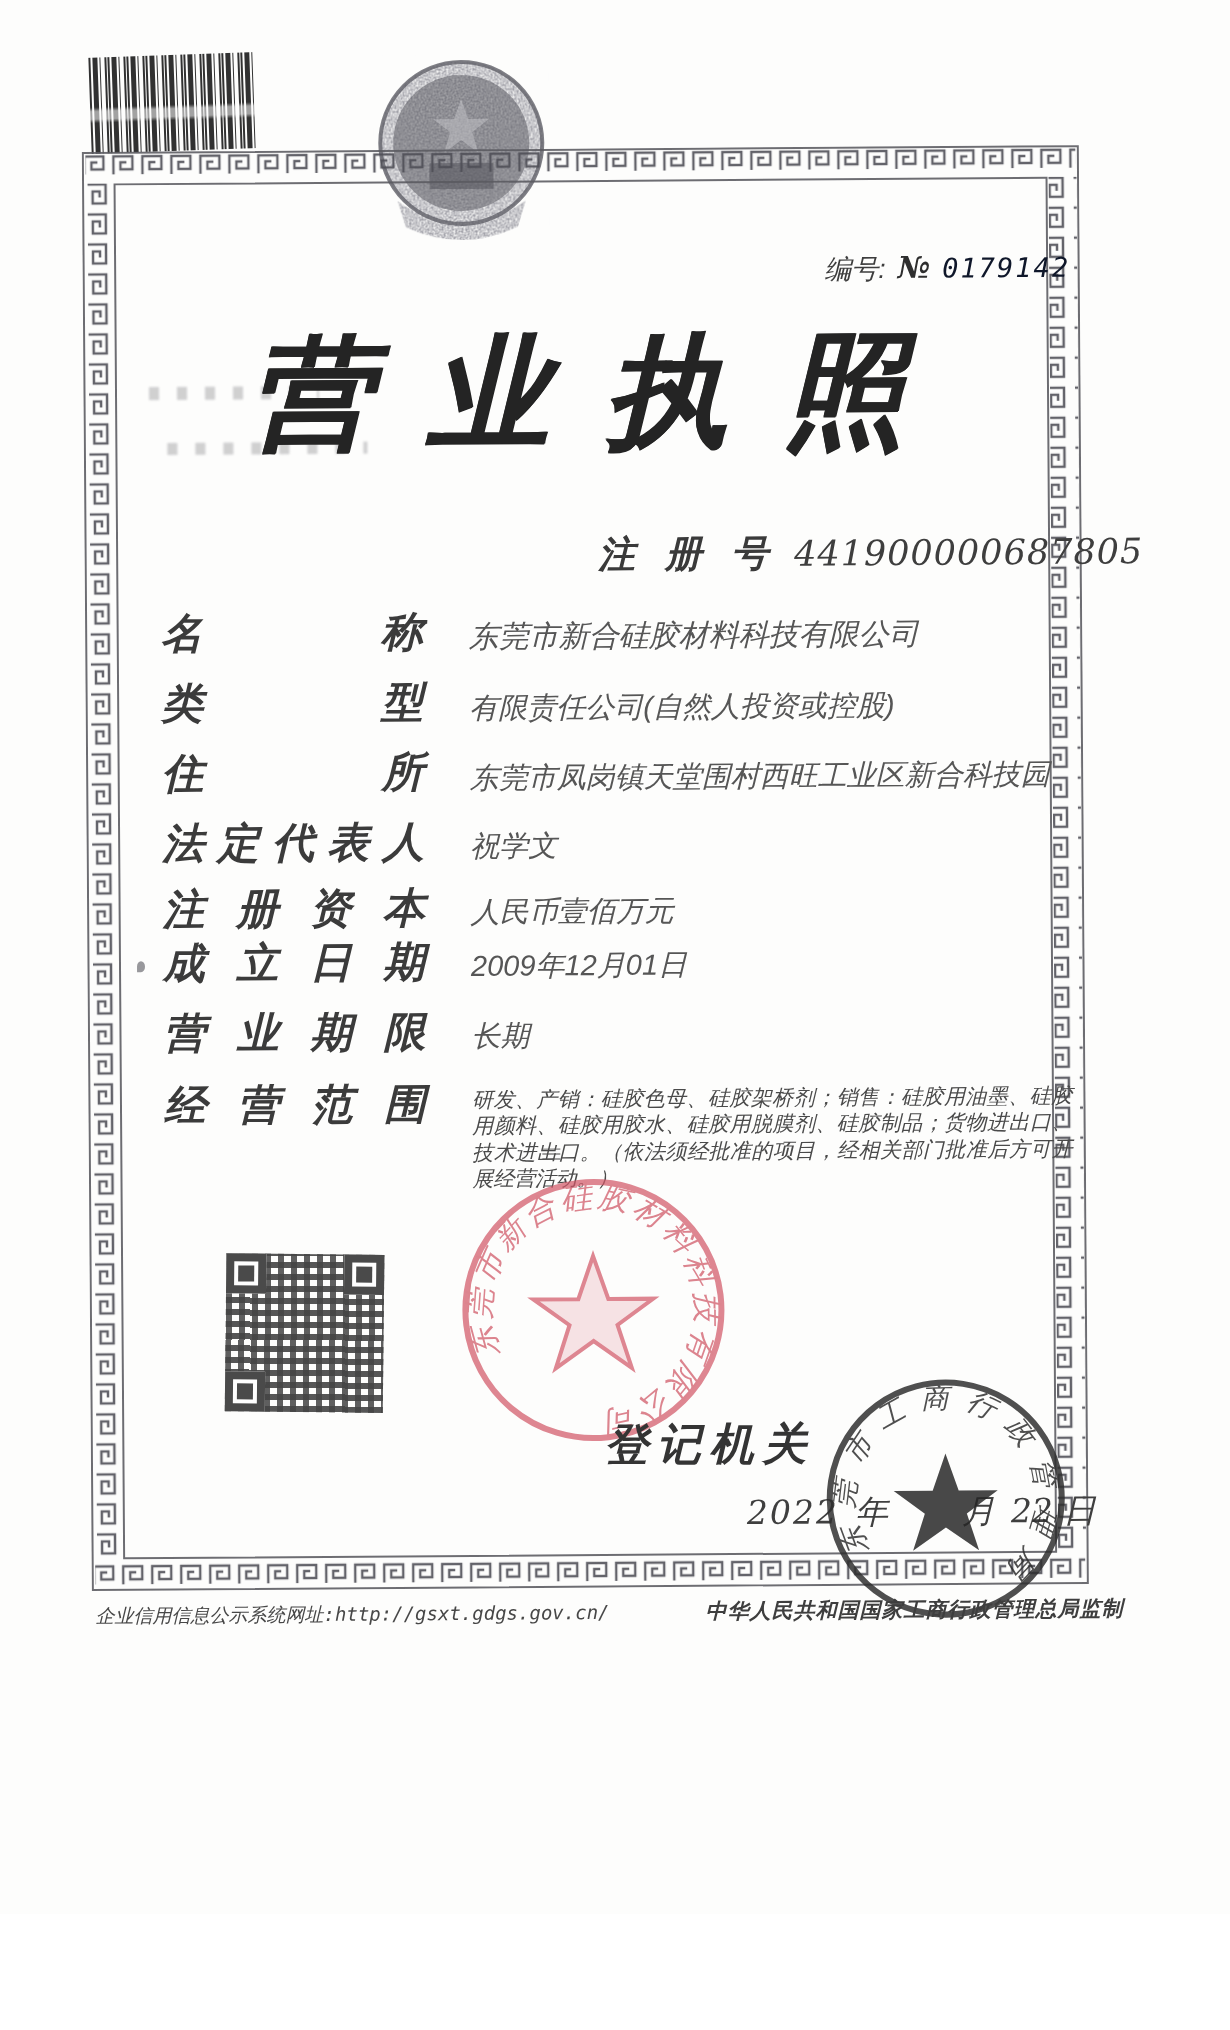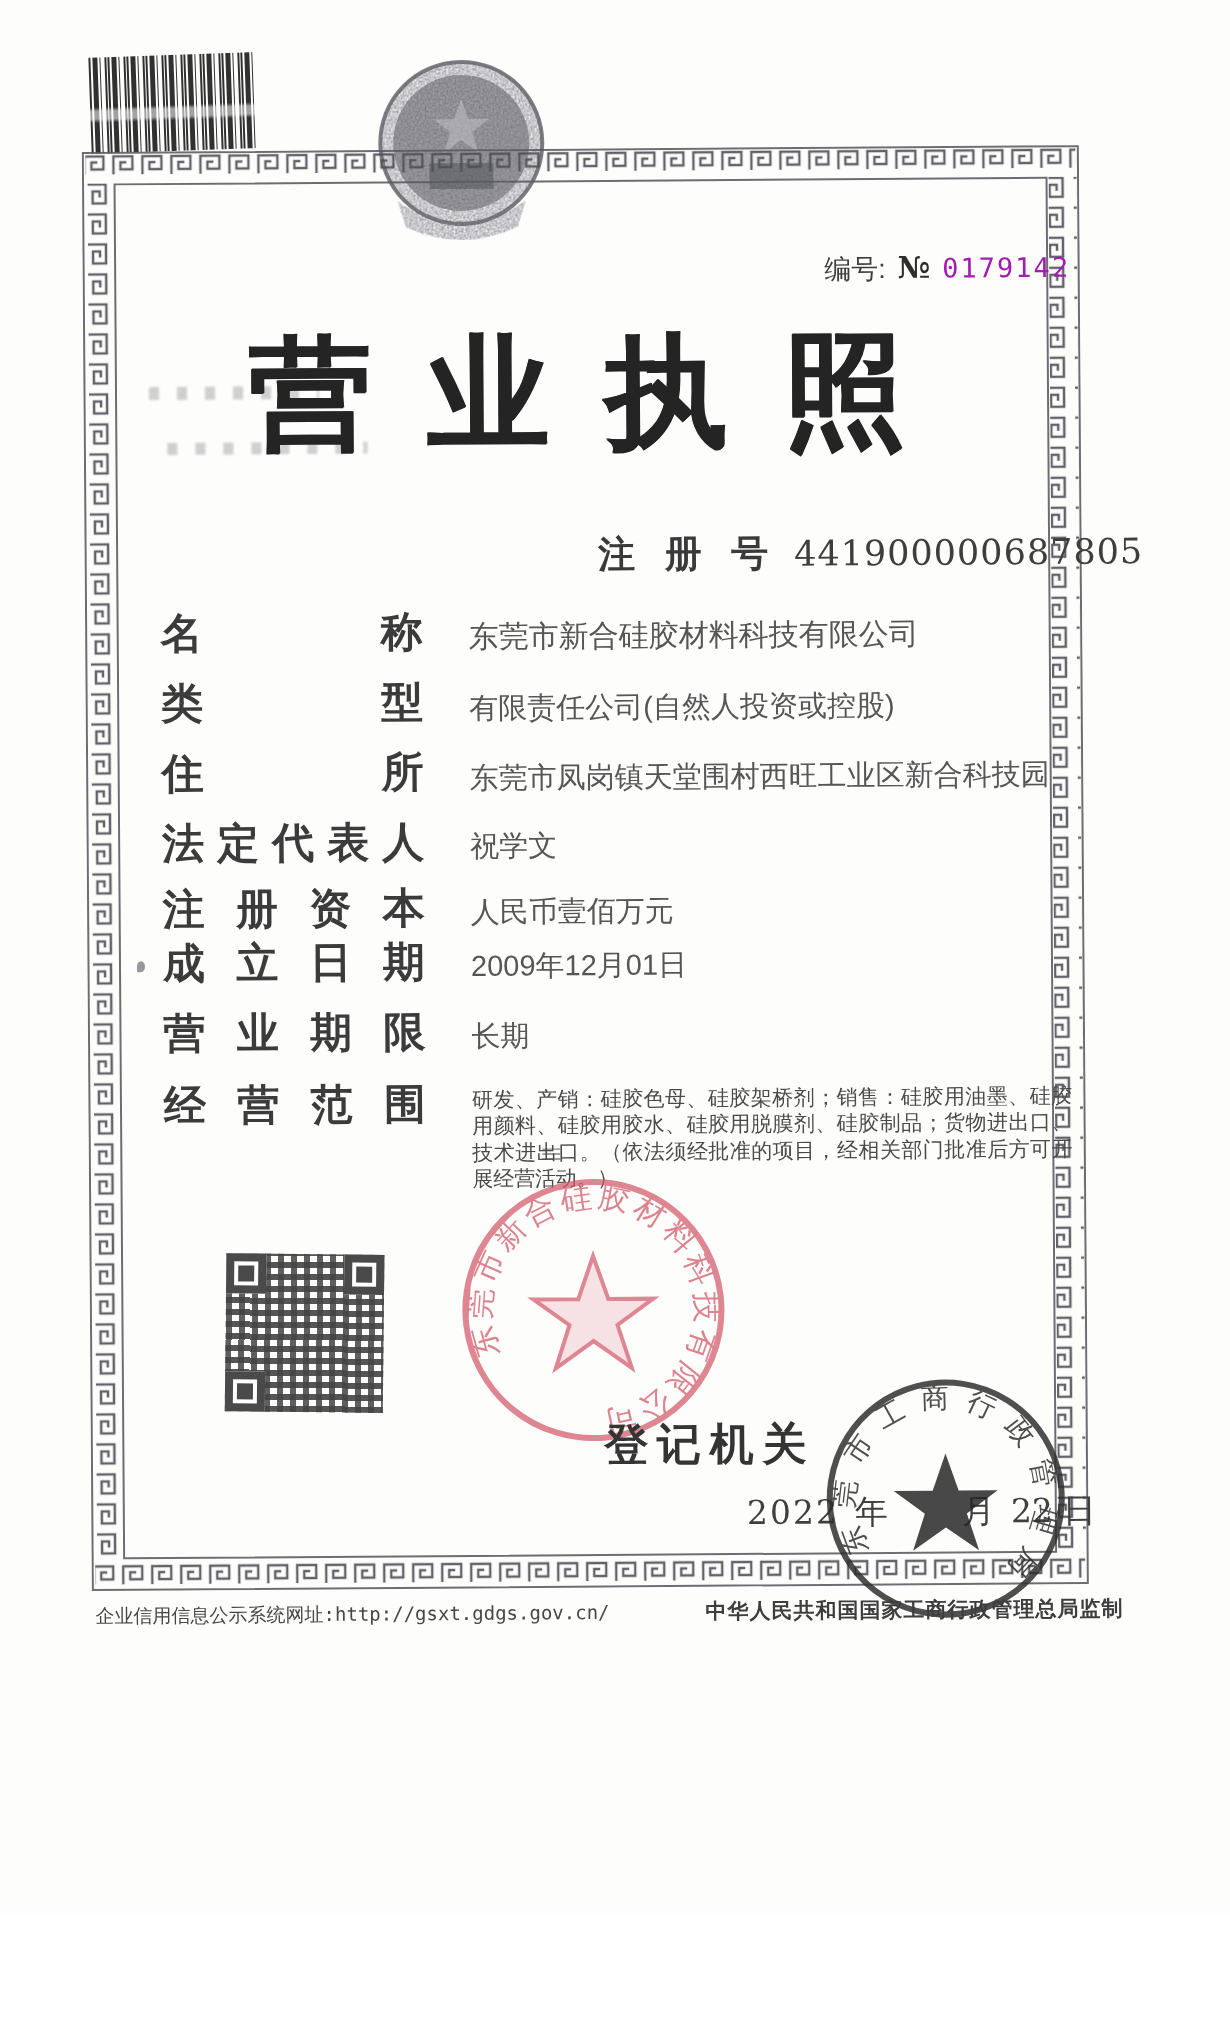--- a/index.html
+++ b/index.html
@@ -1,29 +1,29 @@
 <!DOCTYPE html>
 <html><head>
 <meta charset="utf-8">
 <style>
   html,body{margin:0;padding:0;background:#ffffff;}
   .page{position:relative;width:1230px;height:1914px;background:#fdfdfc;overflow:hidden;
-        font-family:"Liberation Sans",sans-serif;color:#3c3c3c;}
+        font-family:"Liberation Sans",sans-serif;color:#3c3c3c;font-style:italic;}
   .doc{position:absolute;left:0;top:0;width:1230px;height:2030px;transform:rotate(-0.4deg);transform-origin:600px 820px;}
   .abs{position:absolute;}
   
   .barcode{left:95px;top:52px;width:164px;height:96px;transform:rotate(-1.6deg);opacity:.88;
     background:
       linear-gradient(180deg,rgba(255,255,255,0) 0 52%,rgba(255,255,255,.55) 56% 64%,rgba(255,255,255,0) 68%),
       repeating-linear-gradient(90deg,#161616 0 2px,rgba(255,255,255,0) 2px 4px,#161616 4px 9px,rgba(255,255,255,0) 9px 11px,#161616 11px 12px,rgba(255,255,255,0) 12px 16px,#161616 16px 18px,rgba(255,255,255,0) 18px 19px);
     filter:blur(.4px);}
   
   .serial{left:828px;top:252px;display:flex;align-items:baseline;gap:12px;font-size:27px;color:#3d3d3d;}
   .serial .no-prefix{font-family:"DejaVu Serif",serif;font-weight:bold;font-size:30px;color:#2e2e2e;}
-  .serial .no-digits{font-family:"DejaVu Sans Mono",monospace;font-size:27px;letter-spacing:2px;color:#a21caf;}
+  .serial .no-digits{font-family:"DejaVu Sans Mono",monospace;font-size:27px;letter-spacing:2px;color:#0f172a;}
   
   .title{left:252px;top:322px;width:656px;height:150px;font-size:122px;line-height:1.15;font-weight:bold;
          color:#242424;text-shadow:1px 0 0 #242424,0 1px 0 #242424;}
   .char-spread{display:flex;justify-content:space-between;}
   
   .regno{left:600px;top:530px;display:flex;align-items:baseline;gap:26px;}
   .regno-label{width:170px;font-size:37px;font-weight:bold;color:#3a3a3a;}
   .regno-num{font-family:"DejaVu Serif",serif;font-size:35px;letter-spacing:1px;color:#3e3e3e;}
   
   .row-label{left:162px;width:262px;font-size:42px;font-weight:bold;color:#3b3b3b;line-height:1.1;}

